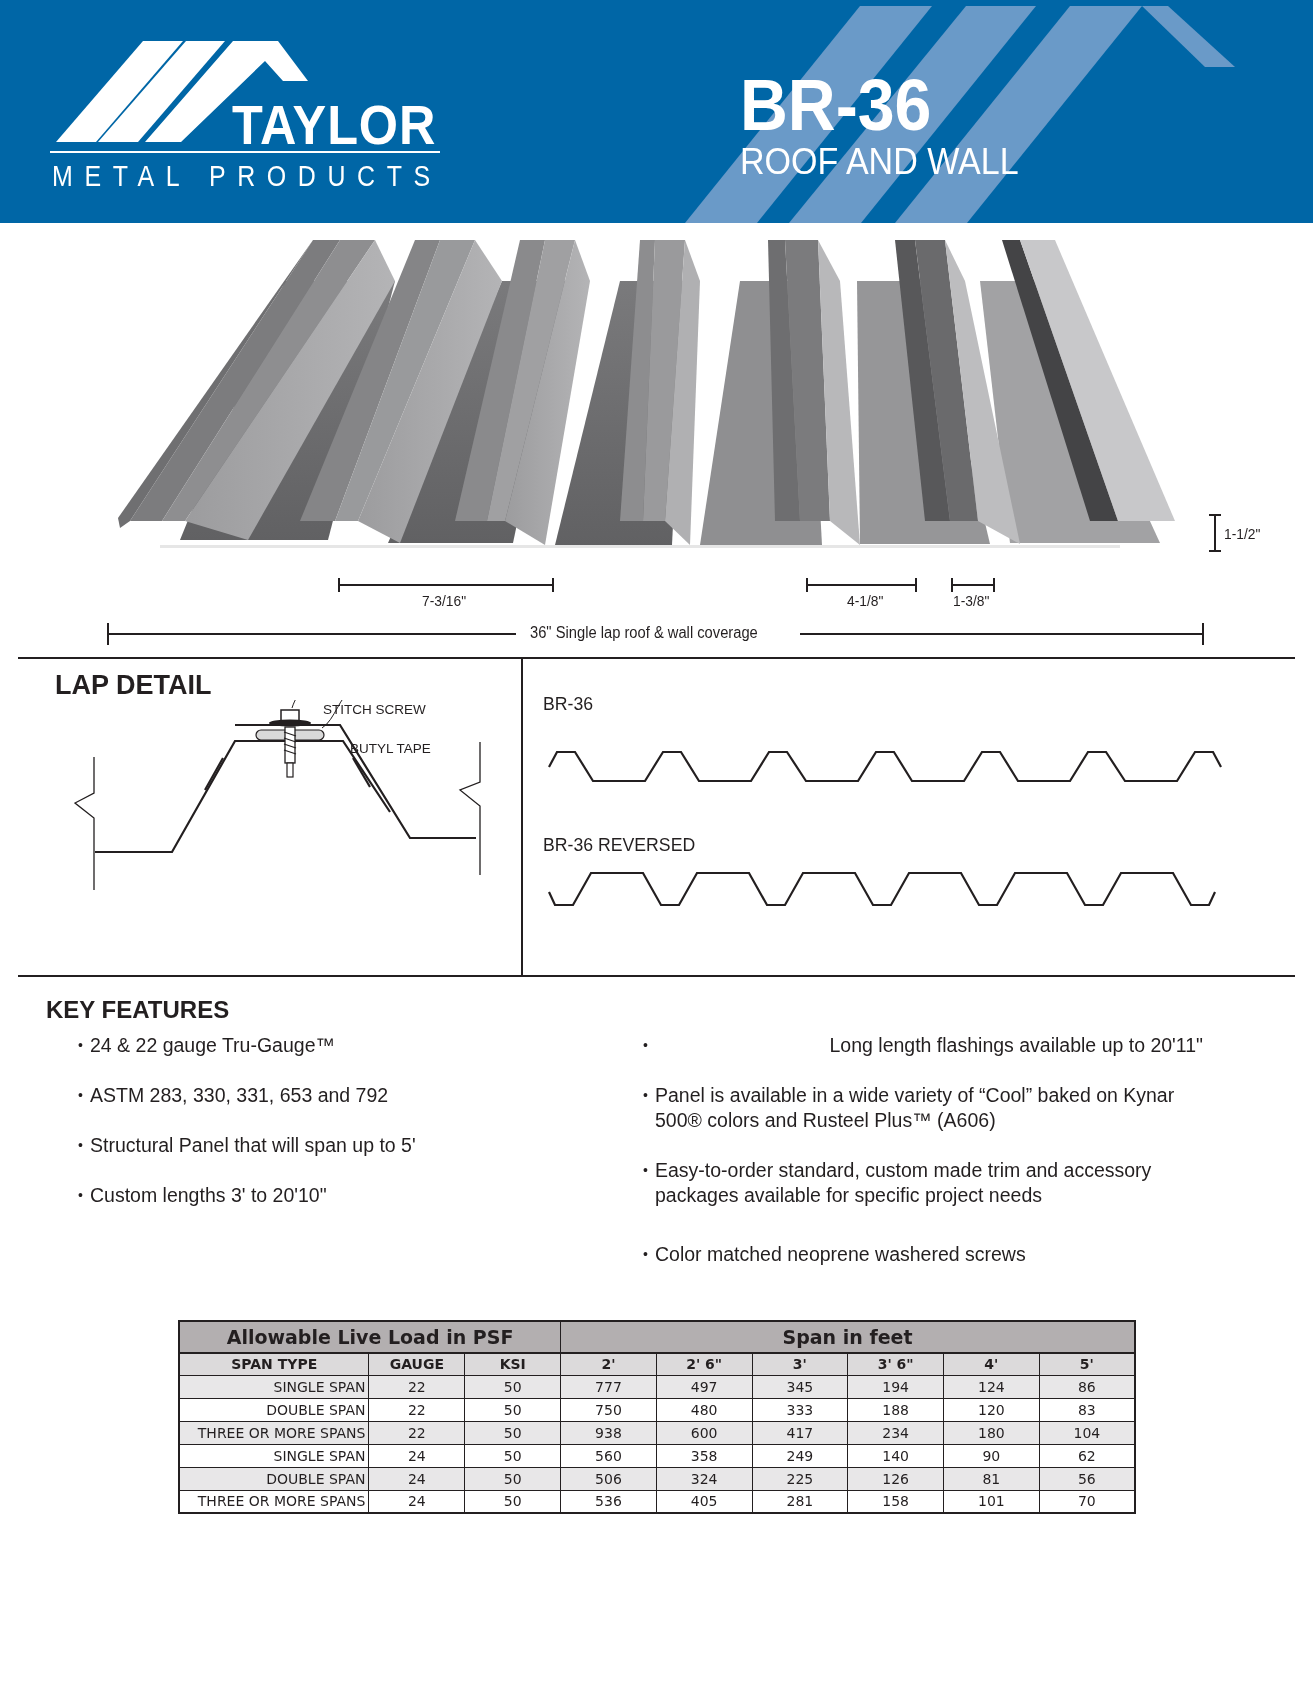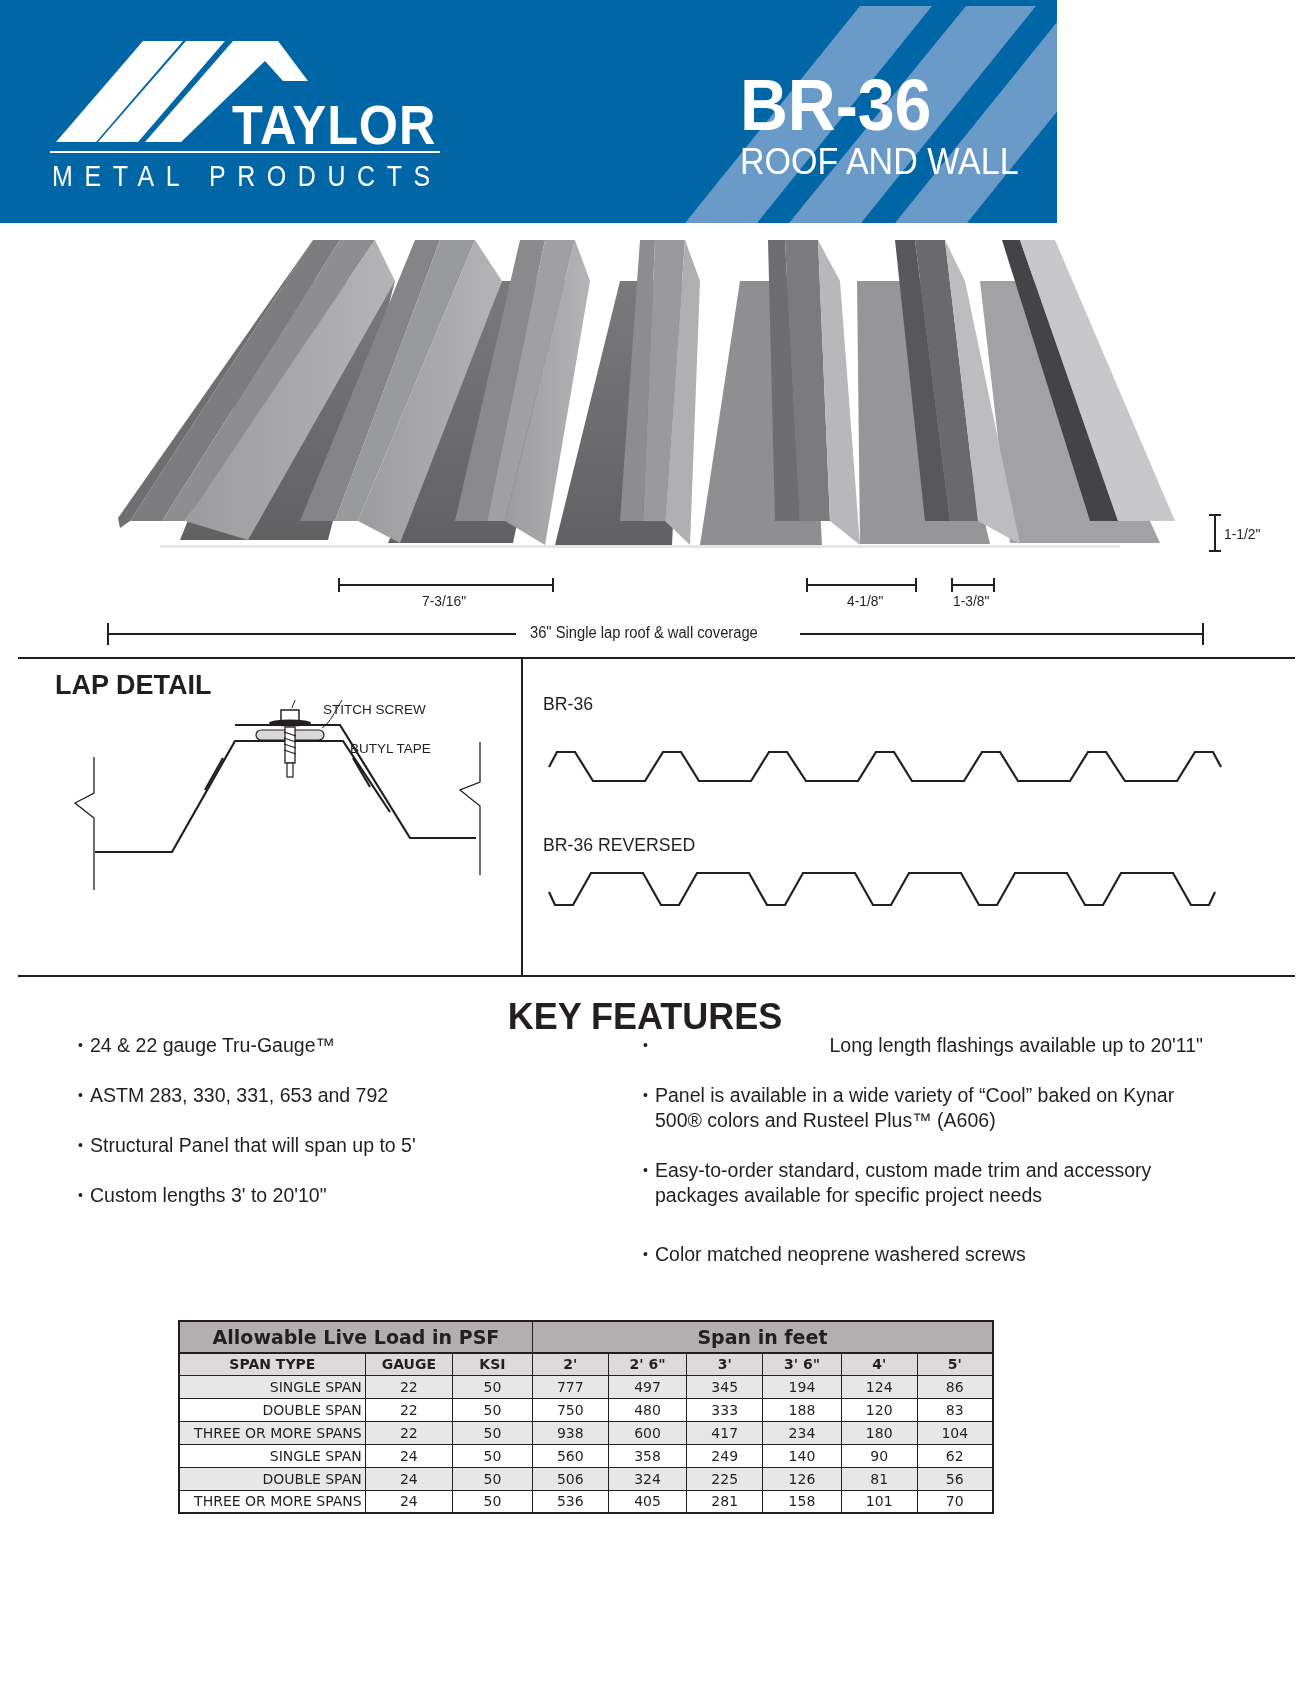--- a/index.html
+++ b/index.html
@@ -1,49 +1,49 @@
 <!DOCTYPE html>
 <html><head>
 <meta charset="utf-8">
 <style>
   * { box-sizing: border-box; margin: 0; padding: 0; }
   html, body { width: 1313px; height: 1688px; background: #ffffff; overflow: hidden; }
   body { position: relative; font-family: "Liberation Sans", "DejaVu Sans", sans-serif; color: #231f20; }
 
   
-  .header { position: absolute; left: 0; top: 0; width: 1057px; height: 223px; background: #0066a6; overflow: hidden; }
+  .header { position: absolute; left: 0; top: 0; width: 1313px; height: 223px; background: #0066a6; overflow: hidden; }
   .header svg.deco { position: absolute; left: 0; top: 0; }
   .logo-word { position: absolute; left: 232px; top: 92px; font-size: 56px; font-weight: bold; color: #fff; letter-spacing: 1px; transform: scaleX(0.9); transform-origin: left top; }
   .logo-rule { position: absolute; left: 50px; top: 151px; width: 390px; height: 2px; background: #fff; }
   .logo-sub { position: absolute; left: 52px; top: 160px; font-size: 29px; color: #fff; letter-spacing: 13.5px; transform: scaleX(0.86); transform-origin: left top; }
   .prod-title { position: absolute; left: 740px; top: 64px; font-size: 72px; font-weight: bold; color: #fff; transform: scaleX(0.92); transform-origin: left top; }
   .prod-sub { position: absolute; left: 740px; top: 141px; font-size: 37px; color: #fff; transform: scaleX(0.92); transform-origin: left top; }
 
   
   .panel-svg { position: absolute; left: 0; top: 223px; }
   .dim-label { position: absolute; font-size: 15px; color: #231f20; transform: scaleX(0.92); transform-origin: left top; white-space: nowrap; }
 
   
   .hline { position: absolute; height: 2px; background: #231f20; }
   .vline { position: absolute; width: 2px; background: #231f20; }
 
   .section-title { position: absolute; font-size: 27px; font-weight: bold; color: #231f20; }
   .diag-label { position: absolute; font-size: 13.5px; color: #231f20; white-space: nowrap; }
   .profile-label { position: absolute; font-size: 19px; color: #231f20; white-space: nowrap; transform: scaleX(0.93); transform-origin: left top; }
 
   
-  .features-title { position: absolute; left: 0; width: 1290px; top: 996px; text-align: center; font-size: 36px; font-weight: bold; color: #231f20; }
+  .features-title { position: absolute; left: 0; width: 1290px; top: 996px; font-size: 24px; font-weight: bold; color: #231f20; padding-left: 46px; }
   .feat-col { position: absolute; top: 1033px; list-style: none; }
   .feat-col li { font-size: 19.5px; line-height: 25px; color: #231f20; position: relative; padding-left: 12px; }
   .feat-col li::before { content: "\2022"; position: absolute; left: 0; top: 0; font-size: 14px; }
   .feat-left { left: 78px; width: 520px; }
   .feat-right { left: 643px; width: 560px; }
 
   
-  .load-table { position: absolute; left: 178px; top: 1320px; width: 816px; border-collapse: collapse; border: 2px solid #231f20; font-family: "DejaVu Sans", sans-serif; }
+  .load-table { position: absolute; left: 178px; top: 1320px; width: 958px; border-collapse: collapse; border: 2px solid #231f20; font-family: "DejaVu Sans", sans-serif; }
   .load-table td, .load-table th { border: 1px solid #231f20; text-align: center; font-size: 14px; color: #231f20; height: 23px; padding: 0 3px; font-weight: normal; white-space: nowrap; }
   .load-table .grp th { background: #b3afb0; font-size: 19px; font-weight: bold; height: 32px; border-bottom: 2px solid #231f20; }
   .load-table .cols th { background: #dcdadb; font-weight: bold; font-size: 14px; height: 22px; }
   .load-table tbody tr:nth-child(odd) td { background: #e8e7e8; }
   .load-table tbody tr:nth-child(even) td { background: #ffffff; }
   .load-table td.span-type { text-align: right; padding-left: 3px; }
 </style>
 </head>
 <body>
 

